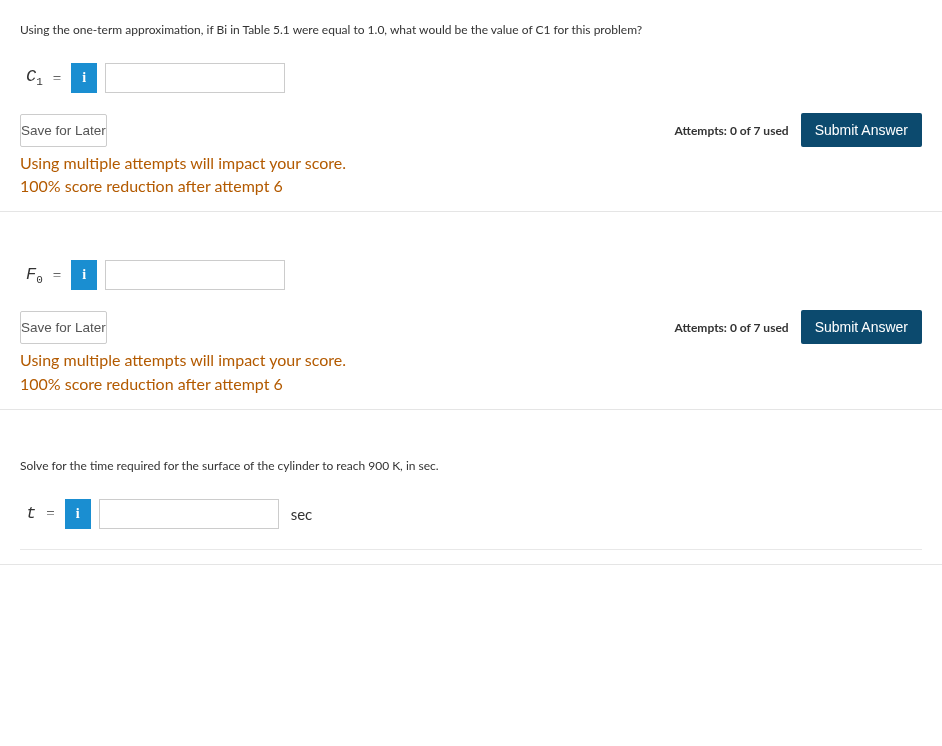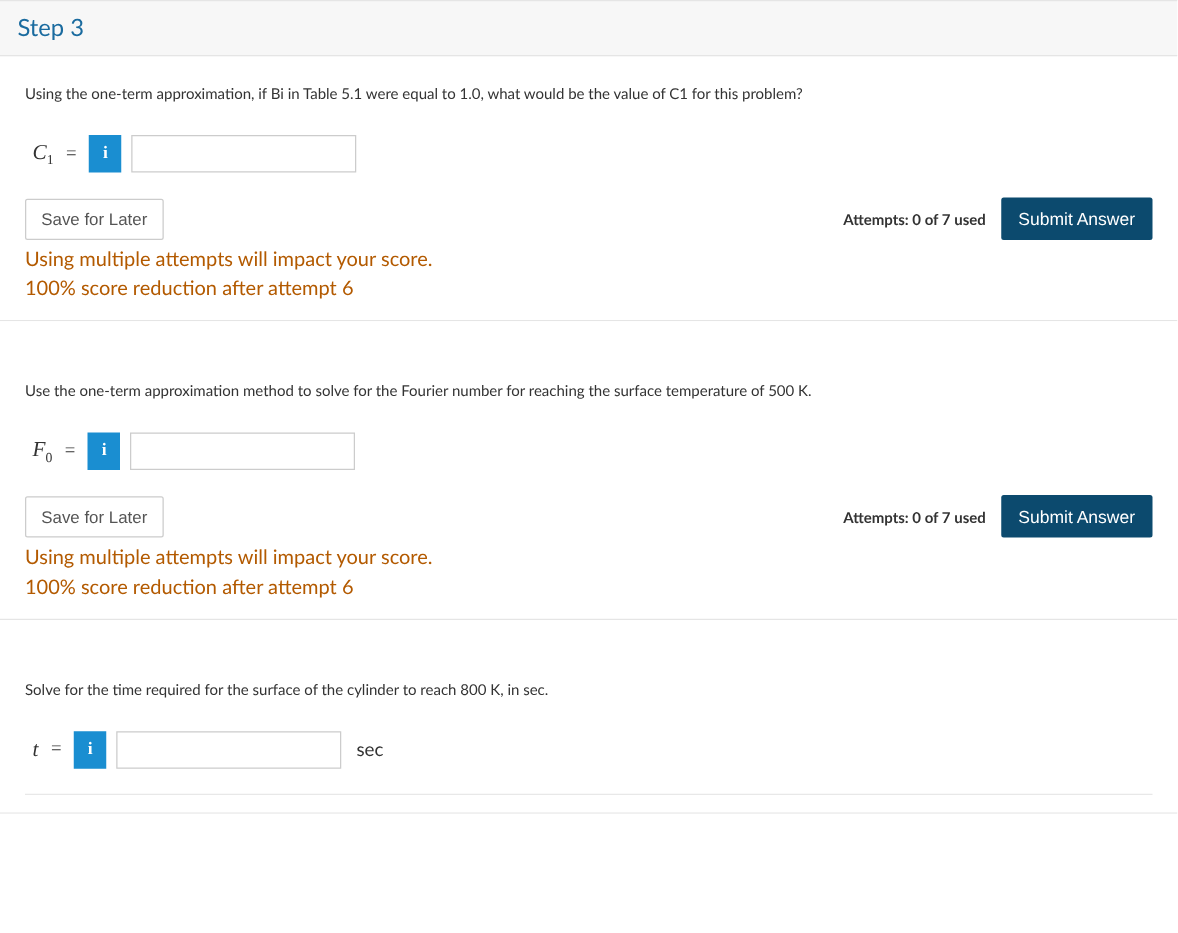--- a/index.html
+++ b/index.html
@@ -33,21 +33,21 @@
     font-size: 12px;
   }
   .input-row {
     display: flex;
     align-items: center;
     gap: 8px;
     margin-bottom: 20px;
     margin-left: 6px;
   }
   .var-label {
-    font-family: Liberation Serif, serif;
+    font-family: Liberation Mono, monospace;
     font-style: italic;
     font-size: 17px;
     white-space: nowrap;
   }
   .var-label sub { font-style: normal; font-size: 11px; }
   .eq { font-family: "Times New Roman", serif; margin: 0 2px; }
   .info-btn {
     background: #1a8ed1;
     color: #fff;
     width: 26px;
@@ -75,21 +75,21 @@
   .action-row {
     display: flex;
     align-items: center;
     justify-content: space-between;
     margin-top: 4px;
   }
   .save-btn {
     background: #fff;
     border: 1px solid #ccc;
     color: #555;
-    padding: 8px 12px;
+    padding: 8px 0;
     font-size: 13.5px;
     cursor: pointer;
     border-radius: 2px;
   }
   .attempts-wrap {
     display: flex;
     align-items: center;
     gap: 12px;
   }
   .attempts {
@@ -116,23 +116,20 @@
     border: 0;
     border-top: 1px solid #e8e8e8;
     margin-top: 10px;
   }
   .spacer { height: 26px; background:#fff; }
 </style>
 </head>
 <body>
 
 <div class="step">
-  <div class="step-header">
-    <div class="step-title">Step 3</div>
-  </div>
   <div class="step-body">
     <div class="prompt">Using the one-term approximation, if Bi in Table 5.1 were equal to 1.0, what would be the value of C1 for this problem?</div>
     <div class="input-row">
       <span class="var-label">C<sub>1</sub></span>
       <span class="eq">=</span>
       <button class="info-btn">i</button>
       <input class="answer-input" type="text" style="">
     </div>
     <div class="action-row">
       <button class="save-btn">Save for Later</button>
@@ -144,21 +141,20 @@
     <div class="warn">
       <span>Using multiple attempts will impact your score.</span><br>
       <span>100% score reduction after attempt 6</span>
     </div>
   </div>
 </div>
 <div class="spacer"></div>
 
 <div class="step">
   <div class="step-body">
-    <div class="prompt">Use the one-term approximation method to solve for the Fourier number for reaching the surface temperature of 500 K.</div>
     <div class="input-row">
       <span class="var-label">F<sub>0</sub></span>
       <span class="eq">=</span>
       <button class="info-btn">i</button>
       <input class="answer-input" type="text" style="">
     </div>
     <div class="action-row">
       <button class="save-btn">Save for Later</button>
       <div class="attempts-wrap">
         <span class="attempts">Attempts: 0 of 7 used</span>
@@ -168,21 +164,21 @@
     <div class="warn">
       <span>Using multiple attempts will impact your score.</span><br>
       <span>100% score reduction after attempt 6</span>
     </div>
   </div>
 </div>
 <div class="spacer"></div>
 
 <div class="step">
   <div class="step-body">
-    <div class="prompt">Solve for the time required for the surface of the cylinder to reach 800 K, in sec.</div>
+    <div class="prompt">Solve for the time required for the surface of the cylinder to reach 900 K, in sec.</div>
     <div class="input-row">
       <span class="var-label">t</span>
       <span class="eq">=</span>
       <button class="info-btn">i</button>
       <input class="answer-input" type="text" style="">
       <span class="unit">sec</span>
     </div>
     <hr class="hr">
   </div>
 </div>

